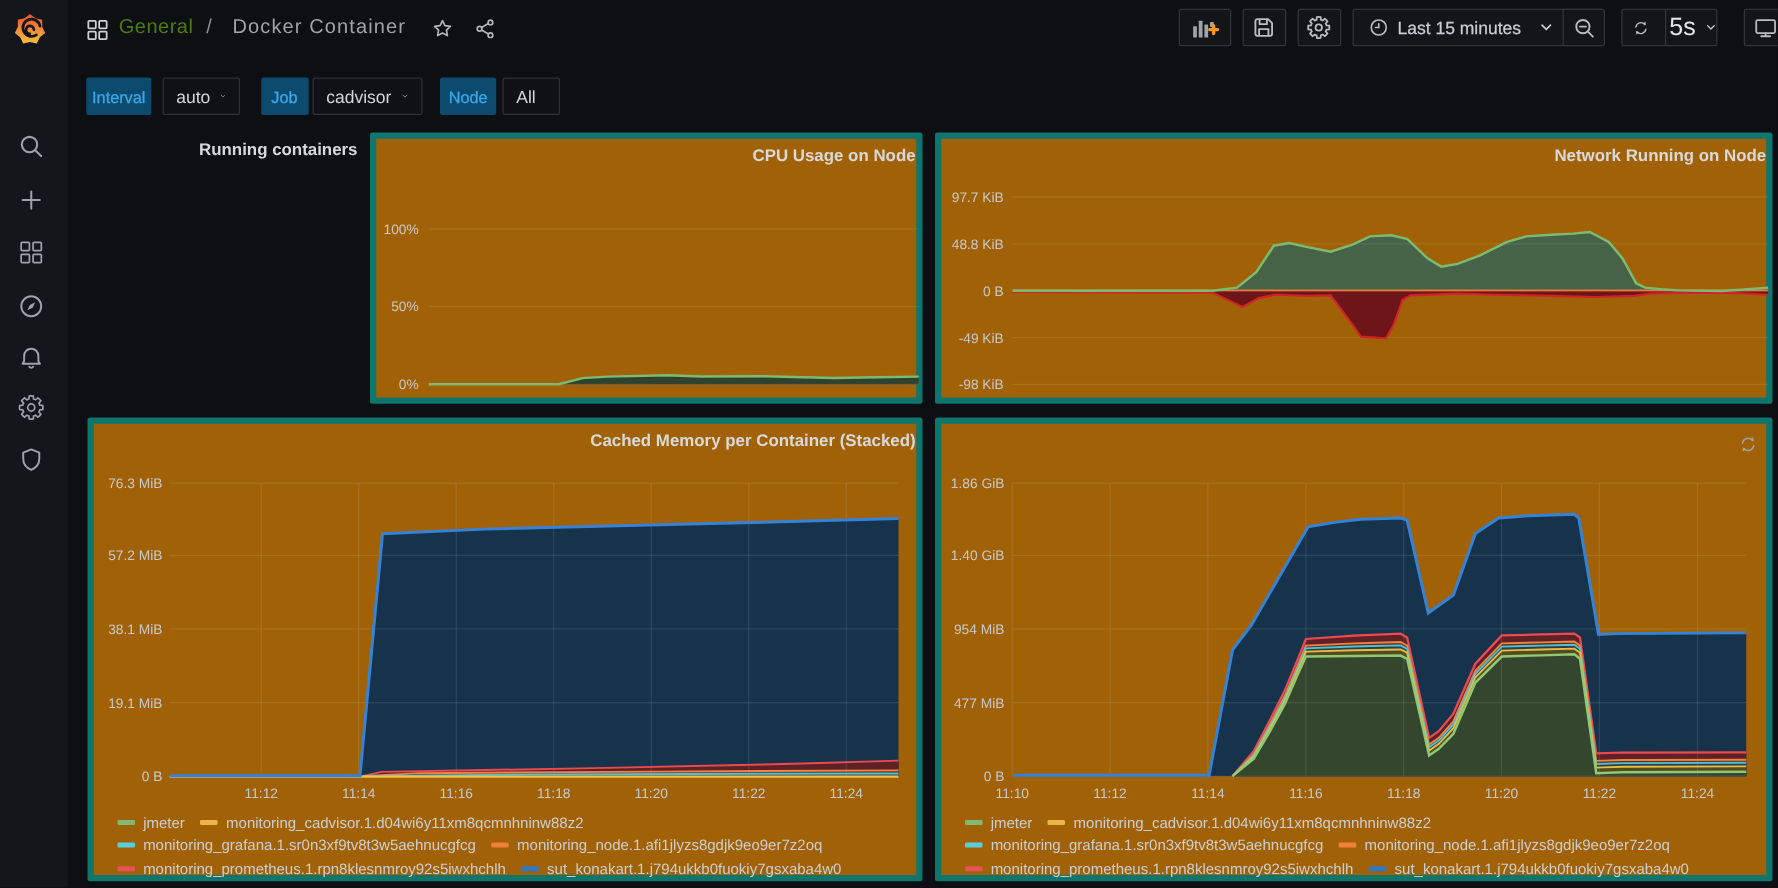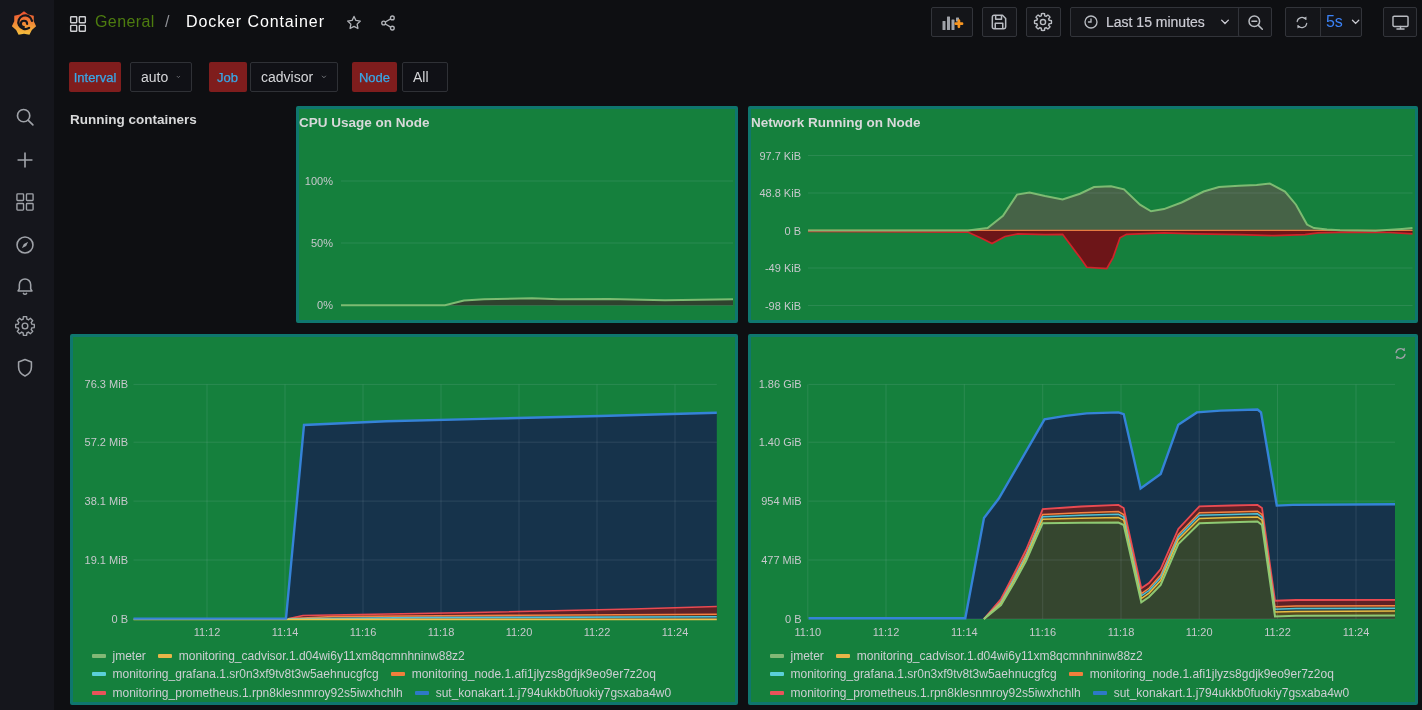--- a/index.html
+++ b/index.html
@@ -3,28 +3,28 @@
 <meta charset="utf-8">
 <style>
 * { margin:0; padding:0; box-sizing:border-box; }
 html,body { width:1422px; height:710px; overflow:hidden; background:#0e0f12; font-family:"Liberation Sans", sans-serif; }
 #app { position:relative; width:1422px; height:710px; }
 .abs { position:absolute; }
 
 #sidebar { position:absolute; left:0; top:0; width:54px; height:710px; background:#15161c; }
 .sideicon { position:absolute; left:14px; width:22px; height:22px; color:#9fa2a8; }
 
-.btn { position:absolute; top:7px; height:30px; border:1px solid #32343a; border-radius:2px; background:#141519; color:#b9bcc2; display:flex; align-items:center; justify-content:center; }
-
-.sublabel { position:absolute; top:62px; height:30px; background:#7f1d1d; border-radius:2px; color:#38a8e8; font-size:13px; font-weight:500; -webkit-text-stroke:0.25px #38a8e8; display:flex; align-items:center; justify-content:center; }
+.btn { position:absolute; top:7px; height:30px; border:1px solid #32343a; border-radius:2px; background:#141519; color:#b9bcc2; display:flex; align-items:center; justify-content:center;margin-left:12px; }
+
+.sublabel { position:absolute; top:62px; height:30px; background:#0c4a6e; border-radius:2px; color:#38a8e8; font-size:13px; font-weight:500; -webkit-text-stroke:0.25px #38a8e8; display:flex; align-items:center; justify-content:center; }
 .subval { position:absolute; top:62px; height:30px; background:#101116; border:1px solid #2f3136; border-radius:2px; color:#d5d6d9; font-size:14px; display:flex; align-items:center; padding:0 10px; }
 .caret { width:12px; height:12px; margin-left:8px; }
 
-.panel { position:absolute; background:#15803d; border:3px solid #0f766e; border-radius:2px; }
-.ptitle { position:absolute; left:0; right:0; top:6px; text-align:left; color:#d8d9da; font-size:13.5px; font-weight:700; }
+.panel { position:absolute; background:#a16207; border:5px solid #0f766e; border-radius:2px; }
+.ptitle { position:absolute; left:0; right:0; top:6px; text-align:right; color:#d8d9da; font-size:13.5px; font-weight:700; }
 .legend { position:absolute; font-size:12px; color:#ccced2; line-height:18.7px; }
 .li { display:inline-block; margin-right:12px; white-space:nowrap; }
 .sw { display:inline-block; width:14px; height:4px; border-radius:1px; margin-right:7px; vertical-align:2px; }
 svg.chart { position:absolute; left:0; top:0; }
 text { font-family:"Liberation Sans", sans-serif; }
 </style>
 </head>
 <body>
 <div id="app">
   <div id="sidebar">
@@ -70,21 +70,21 @@
   </div>
 
   <svg class="abs" style="left:68px;top:13.5px;color:#cfd0d3" width="20" height="20" viewBox="0 0 24 24" fill="none" stroke="currentColor" stroke-width="1.7">
       <rect x="3.2" y="3.2" width="7.2" height="7.2" rx="0.8"></rect>
       <rect x="13.6" y="3.2" width="7.2" height="7.2" rx="0.8"></rect>
       <rect x="3.2" y="13.6" width="7.2" height="7.2" rx="0.8"></rect>
       <rect x="13.6" y="13.6" width="7.2" height="7.2" rx="0.8"></rect>
     </svg>
   <div class="abs" style="left:95px;top:13px;font-size:16px;letter-spacing:0.4px;color:#4d7c0f">General</div>
   <div class="abs" style="left:165px;top:13px;font-size:16px;color:#8e9095">/</div>
-  <div class="abs" style="left:186px;top:13px;font-size:16px;letter-spacing:0.9px;color:#ffffff">Docker Container</div>
+  <div class="abs" style="left:186px;top:13px;font-size:16px;letter-spacing:0.9px;color:#a3a3a3">Docker Container</div>
   <svg class="abs" style="left:345px;top:14px;color:#b2b4b9" width="18" height="18" viewBox="0 0 24 24" fill="none" stroke="currentColor" stroke-width="1.8" stroke-linejoin="round">
       <path d="M12 3.3l2.6 5.3 5.8.8-4.2 4.1 1 5.8-5.2-2.7-5.2 2.7 1-5.8L3.6 9.4l5.8-.8Z"></path>
     </svg>
   <svg class="abs" style="left:379px;top:14px;color:#b2b4b9" width="18" height="18" viewBox="0 0 24 24" fill="none" stroke="currentColor" stroke-width="1.8">
       <circle cx="17.8" cy="5.2" r="2.5"></circle>
       <circle cx="6.2" cy="12" r="2.5"></circle>
       <circle cx="17.8" cy="18.8" r="2.5"></circle>
       <path d="M8.4 10.7l7.2-4.2M8.4 13.3l7.2 4.2"></path>
     </svg>
 
@@ -130,21 +130,21 @@
       </svg>
   </div>
   <div class="btn" style="left:1285px;width:77px;justify-content:flex-start">
     <div style="position:absolute;left:34px;top:0;bottom:0;width:1px;background:#32343a"></div>
     <svg style="margin-left:8px" width="17" height="17" viewBox="0 0 24 24" fill="none" stroke="#b9bcc2" stroke-width="1.9" stroke-linecap="round">
         <path d="M4.8 10.5 a7.3 7.3 0 0 1 12.9-3.5"></path>
         <path fill="#b9bcc2" stroke="none" d="M18.7 2.8 L18.9 8 L14.2 5.8 Z"></path>
         <path d="M19.2 13.5 a7.3 7.3 0 0 1-12.9 3.5"></path>
         <path fill="#b9bcc2" stroke="none" d="M5.3 21.2 L5.1 16 L9.8 18.2 Z"></path>
       </svg>
-    <span style="margin-left:16px;font-size:16px;color:#3b82f6">5s</span>
+    <span style="margin-left:16px;font-size:20px;color:#e5e5e5">5s</span>
     <svg class="caret" style="margin-left:7px" viewBox="0 0 16 16" fill="none" stroke="#ccccd4" stroke-width="1.8" stroke-linecap="round">
         <path d="M3.5 5.5l4.5 4.5 4.5-4.5"></path>
       </svg>
   </div>
   <div class="btn" style="left:1383px;width:34px">
     <svg width="19" height="19" viewBox="0 0 24 24" fill="none" stroke="#b9bcc2" stroke-width="1.8" stroke-linecap="round">
         <rect x="2.5" y="4" width="19" height="13" rx="1.5"></rect>
         <path d="M12 17v3.2M7.5 20.2h9"></path>
       </svg>
   </div>
@@ -203,20 +203,21 @@
         <text x="50" y="163">-49 KiB</text>
         <text x="50" y="200.5">-98 KiB</text>
       </g>
       <line x1="57" y1="121.3" x2="661.5" y2="121.3" stroke="#e87a41" stroke-width="1.3"></line>
       <path d="M57 122.5 L216.8 123.1 L232 130.1 L241 134.5 L254 127.5 L267 124.8 L294 125.7 L311.6 125.3 L329 148.6 L335.8 158.3 L355.7 159.7 L362 148.6 L369 128.8 L375.5 125.3 L413 123.9 L444 124.8 L488 125.7 L523 126.6 L554 125.7 L567 123.9 L598 123.1 L638 123.5 L661.5 124.8" fill="none" stroke="#d02329" stroke-width="1.7"></path>
       <path d="M57 121.5 L217 121.5 L236.6 119.1 L252 106.8 L266 85.6 L278.5 83.4 L294 86.9 L311.6 90.4 L329 84.7 L343 78.1 L360 77.2 L373 80.3 L389 95.7 L400 102.3 L413 100.1 L430.6 93.5 L452.7 82.5 L468 78.1 L488 76.8 L505.6 75.9 L518.8 74.6 L534 82.5 L545 95.7 L556 115.6 L563 119.1 L576 120.4 L589 121.3 L624.6 121.7 L651 120 L661.5 119.1" fill="none" stroke="#7dbb72" stroke-width="2"></path>
     </svg>
   </div>
 
   <div class="panel" style="left:70px;top:334px;width:667.5px;height:370.5px">
+    <div class="ptitle">Cached Memory per Container (Stacked)</div>
     <svg class="chart" width="666" height="369" viewBox="0 0 666 369">
       <path d="M60.5 281.6 L213 281.6 L231 88 L313 84.3 L420 81.6 L527 79 L643.8 75.8 L643.8 282 L60.5 282 Z" fill="#16334b"></path>
       <path d="M215 281.9 L230 278.5 L400 275.5 L560 272 L643.8 269.5 L643.8 282 L215 282 Z" fill="#5e2126"></path>
       <path d="M215 281.9 L260 279.5 L450 278.3 L643.8 277.3 L643.8 282 L215 282 Z" fill="#54331f"></path>
       <path d="M215 281.9 L350 280.6 L643.8 279.7 L643.8 282 L215 282 Z" fill="#274049"></path>
       <g stroke="rgba(195,205,220,0.13)" stroke-width="1">
         <line x1="60.5" y1="47.4" x2="643.8" y2="47.4"></line>
         <line x1="60.5" y1="105.2" x2="643.8" y2="105.2"></line>
         <line x1="60.5" y1="164.1" x2="643.8" y2="164.1"></line>
         <line x1="60.5" y1="223" x2="643.8" y2="223"></line>

